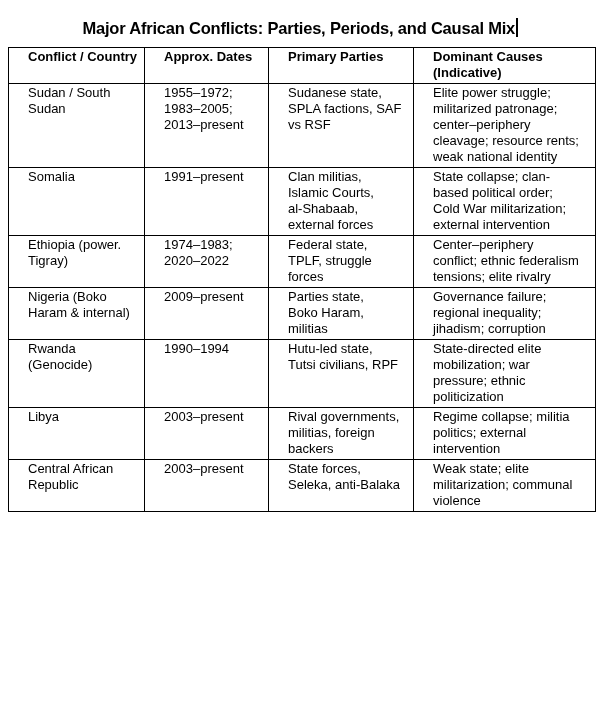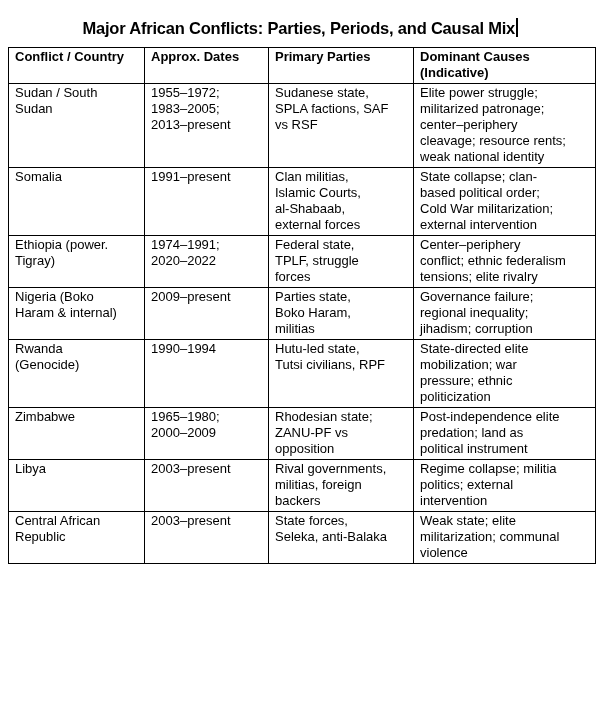--- a/index.html
+++ b/index.html
@@ -38,21 +38,21 @@
     width: 587px;
     margin-left: 8px;
     margin-top: 3px;
   }
   .conflicts th, .conflicts td {
     border: 1px solid #000000;
     vertical-align: top;
     text-align: left;
     font-size: 13px;
     line-height: 16px;
-    padding: 1px 5px 2px 6px;
+    padding: 1px 5px 2px 19px;
     white-space: pre-line;
     overflow: hidden;
     font-weight: normal;
   }
   .conflicts th { font-weight: bold; }
   .col-conflict { width: 136px; }
   .col-dates    { width: 124px; }
   .col-parties  { width: 145px; }
   .col-causes   { width: 182px; }
 </style>
@@ -105,21 +105,21 @@
 al-Shabaab,
 external forces</td>
         <td>State collapse; clan-
 based political order;
 Cold War militarization;
 external intervention</td>
       </tr>
       <tr>
         <td>Ethiopia (power.
 Tigray)</td>
-        <td>1974–1991;
+        <td>1974–1983;
 2020–2022</td>
         <td>Federal state,
 TPLF, struggle
 forces</td>
         <td>Center–periphery
 conflict; ethnic federalism
 tensions; elite rivalry</td>
       </tr>
       <tr>
         <td>Nigeria (Boko
@@ -137,31 +137,20 @@
 (Genocide)</td>
         <td>1990–1994</td>
         <td>Hutu-led state,
 Tutsi civilians, RPF</td>
         <td>State-directed elite
 mobilization; war
 pressure; ethnic
 politicization</td>
       </tr>
       <tr>
-        <td>Zimbabwe</td>
-        <td>1965–1980;
-2000–2009</td>
-        <td>Rhodesian state;
-ZANU-PF vs
-opposition</td>
-        <td>Post-independence elite
-predation; land as
-political instrument</td>
-      </tr>
-      <tr>
         <td>Libya</td>
         <td>2003–present</td>
         <td>Rival governments,
 militias, foreign
 backers</td>
         <td>Regime collapse; militia
 politics; external
 intervention</td>
       </tr>
       <tr>

